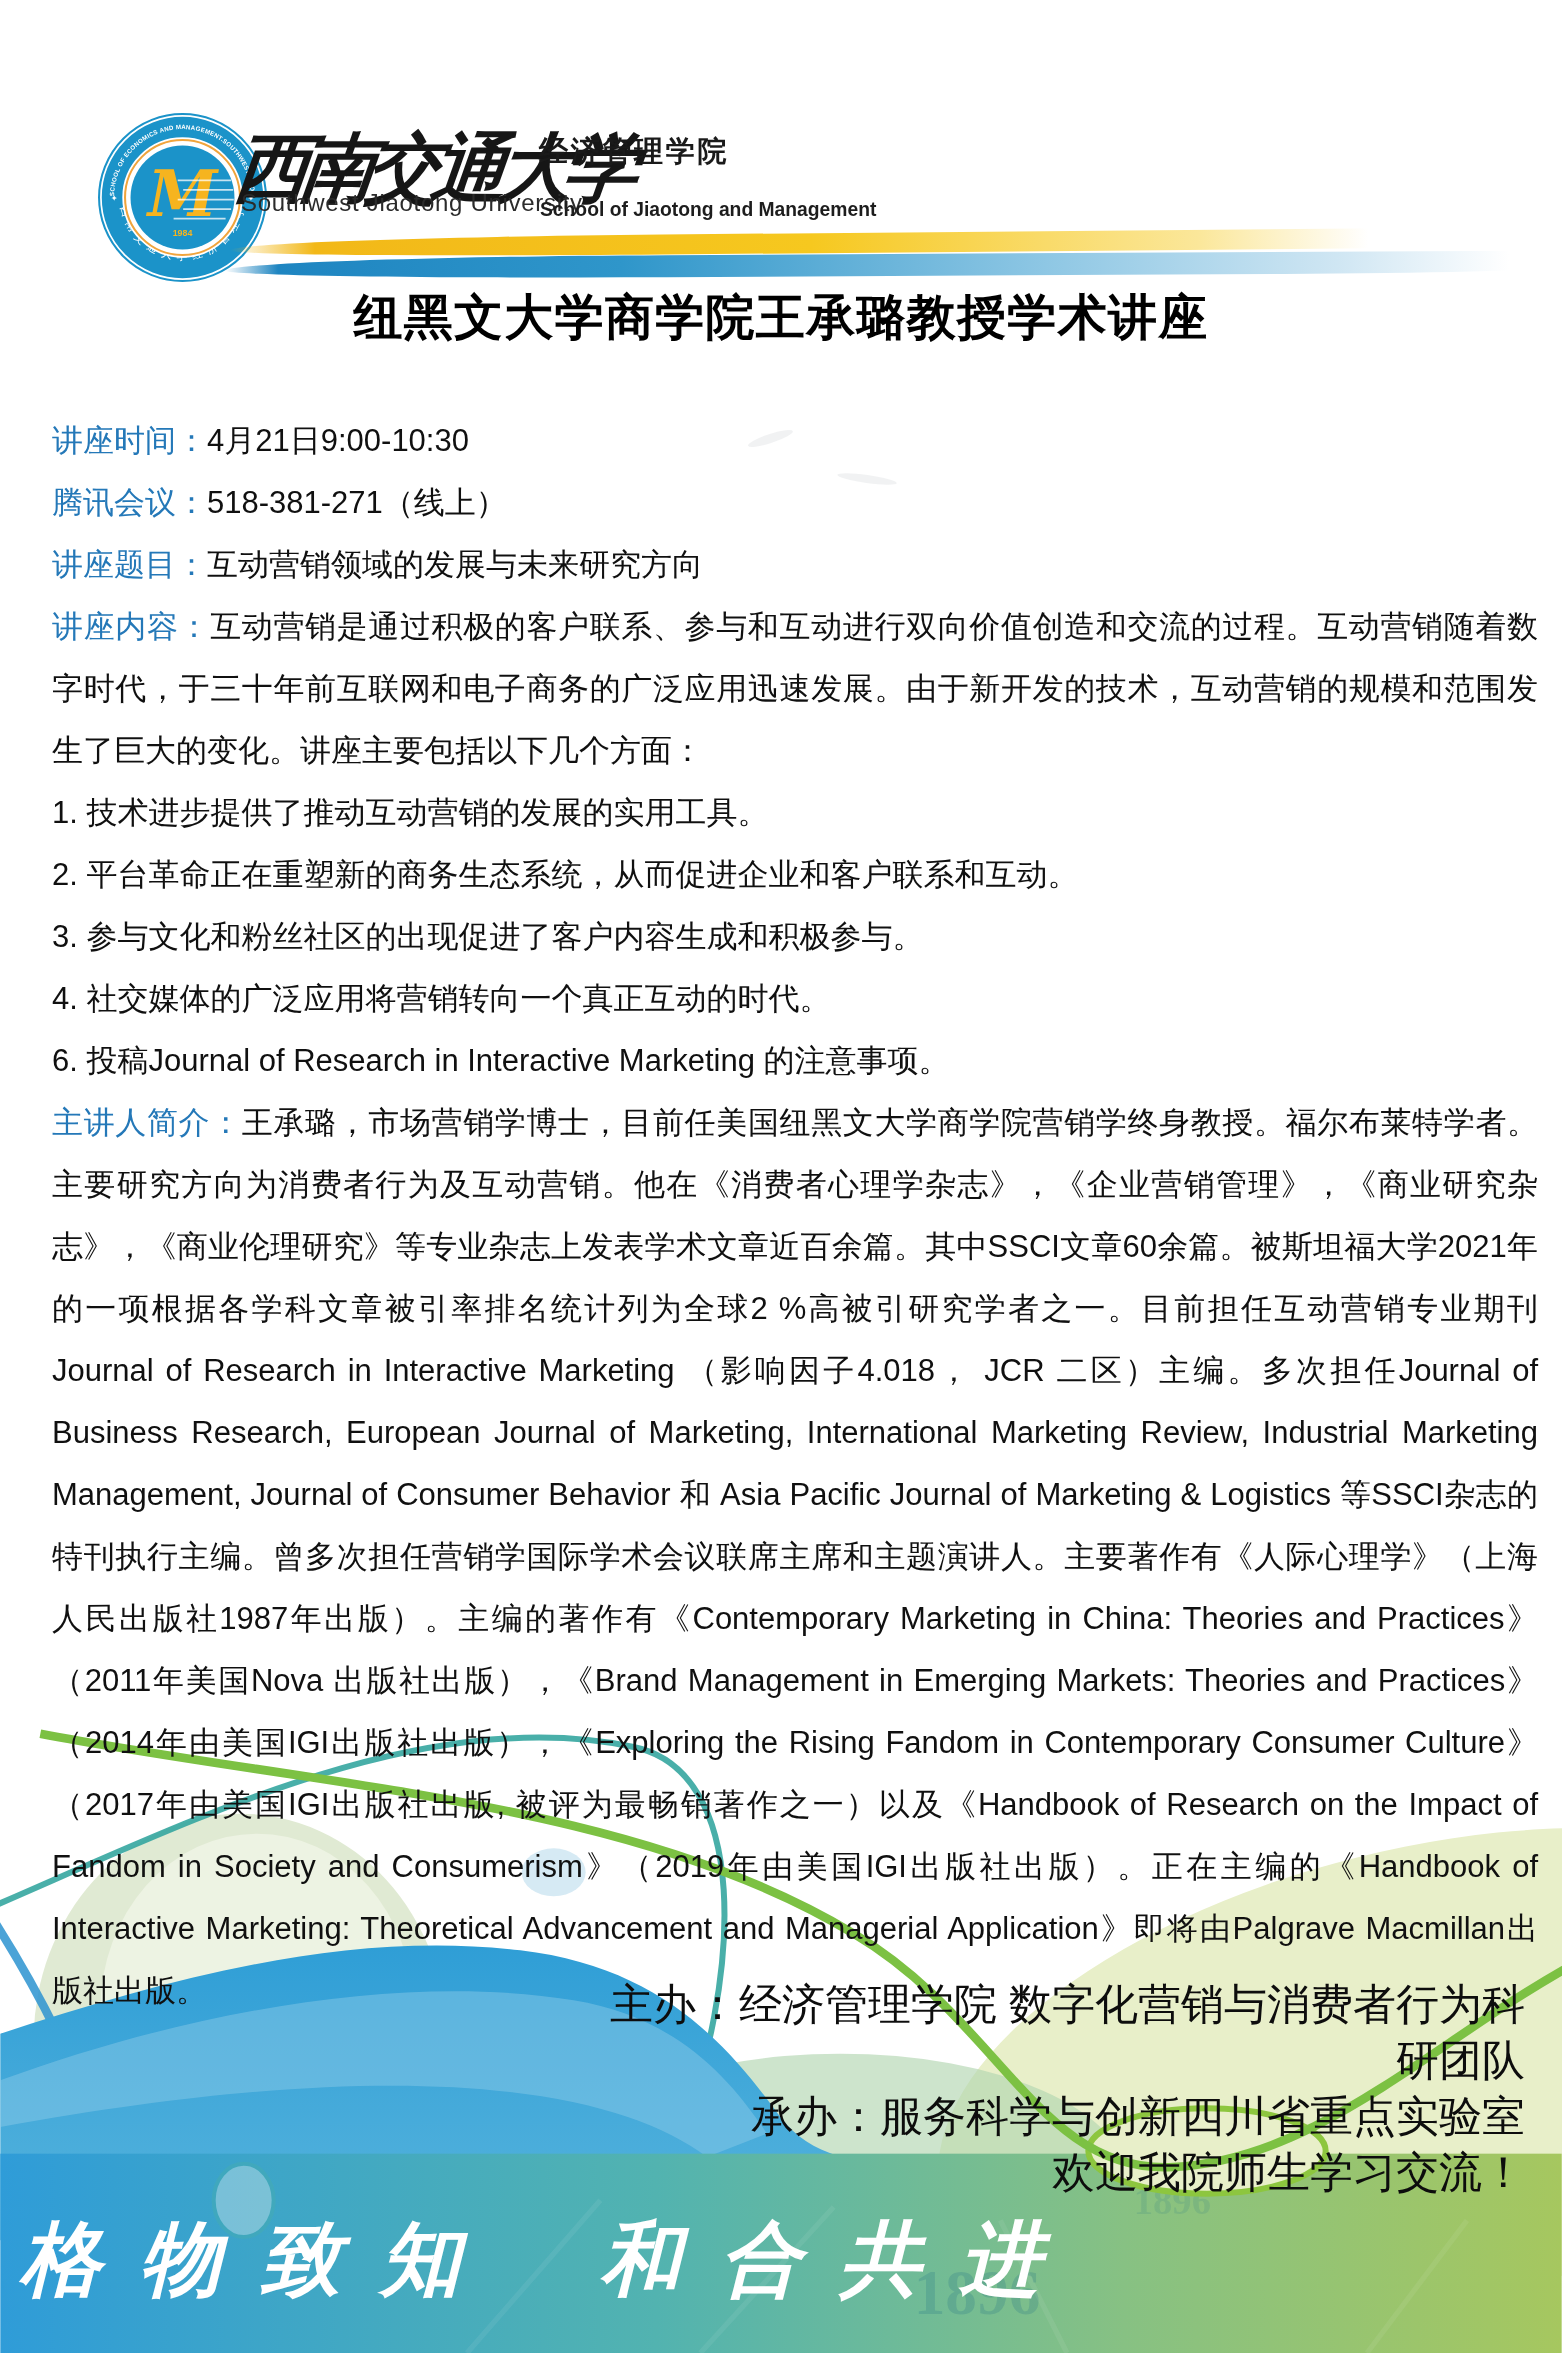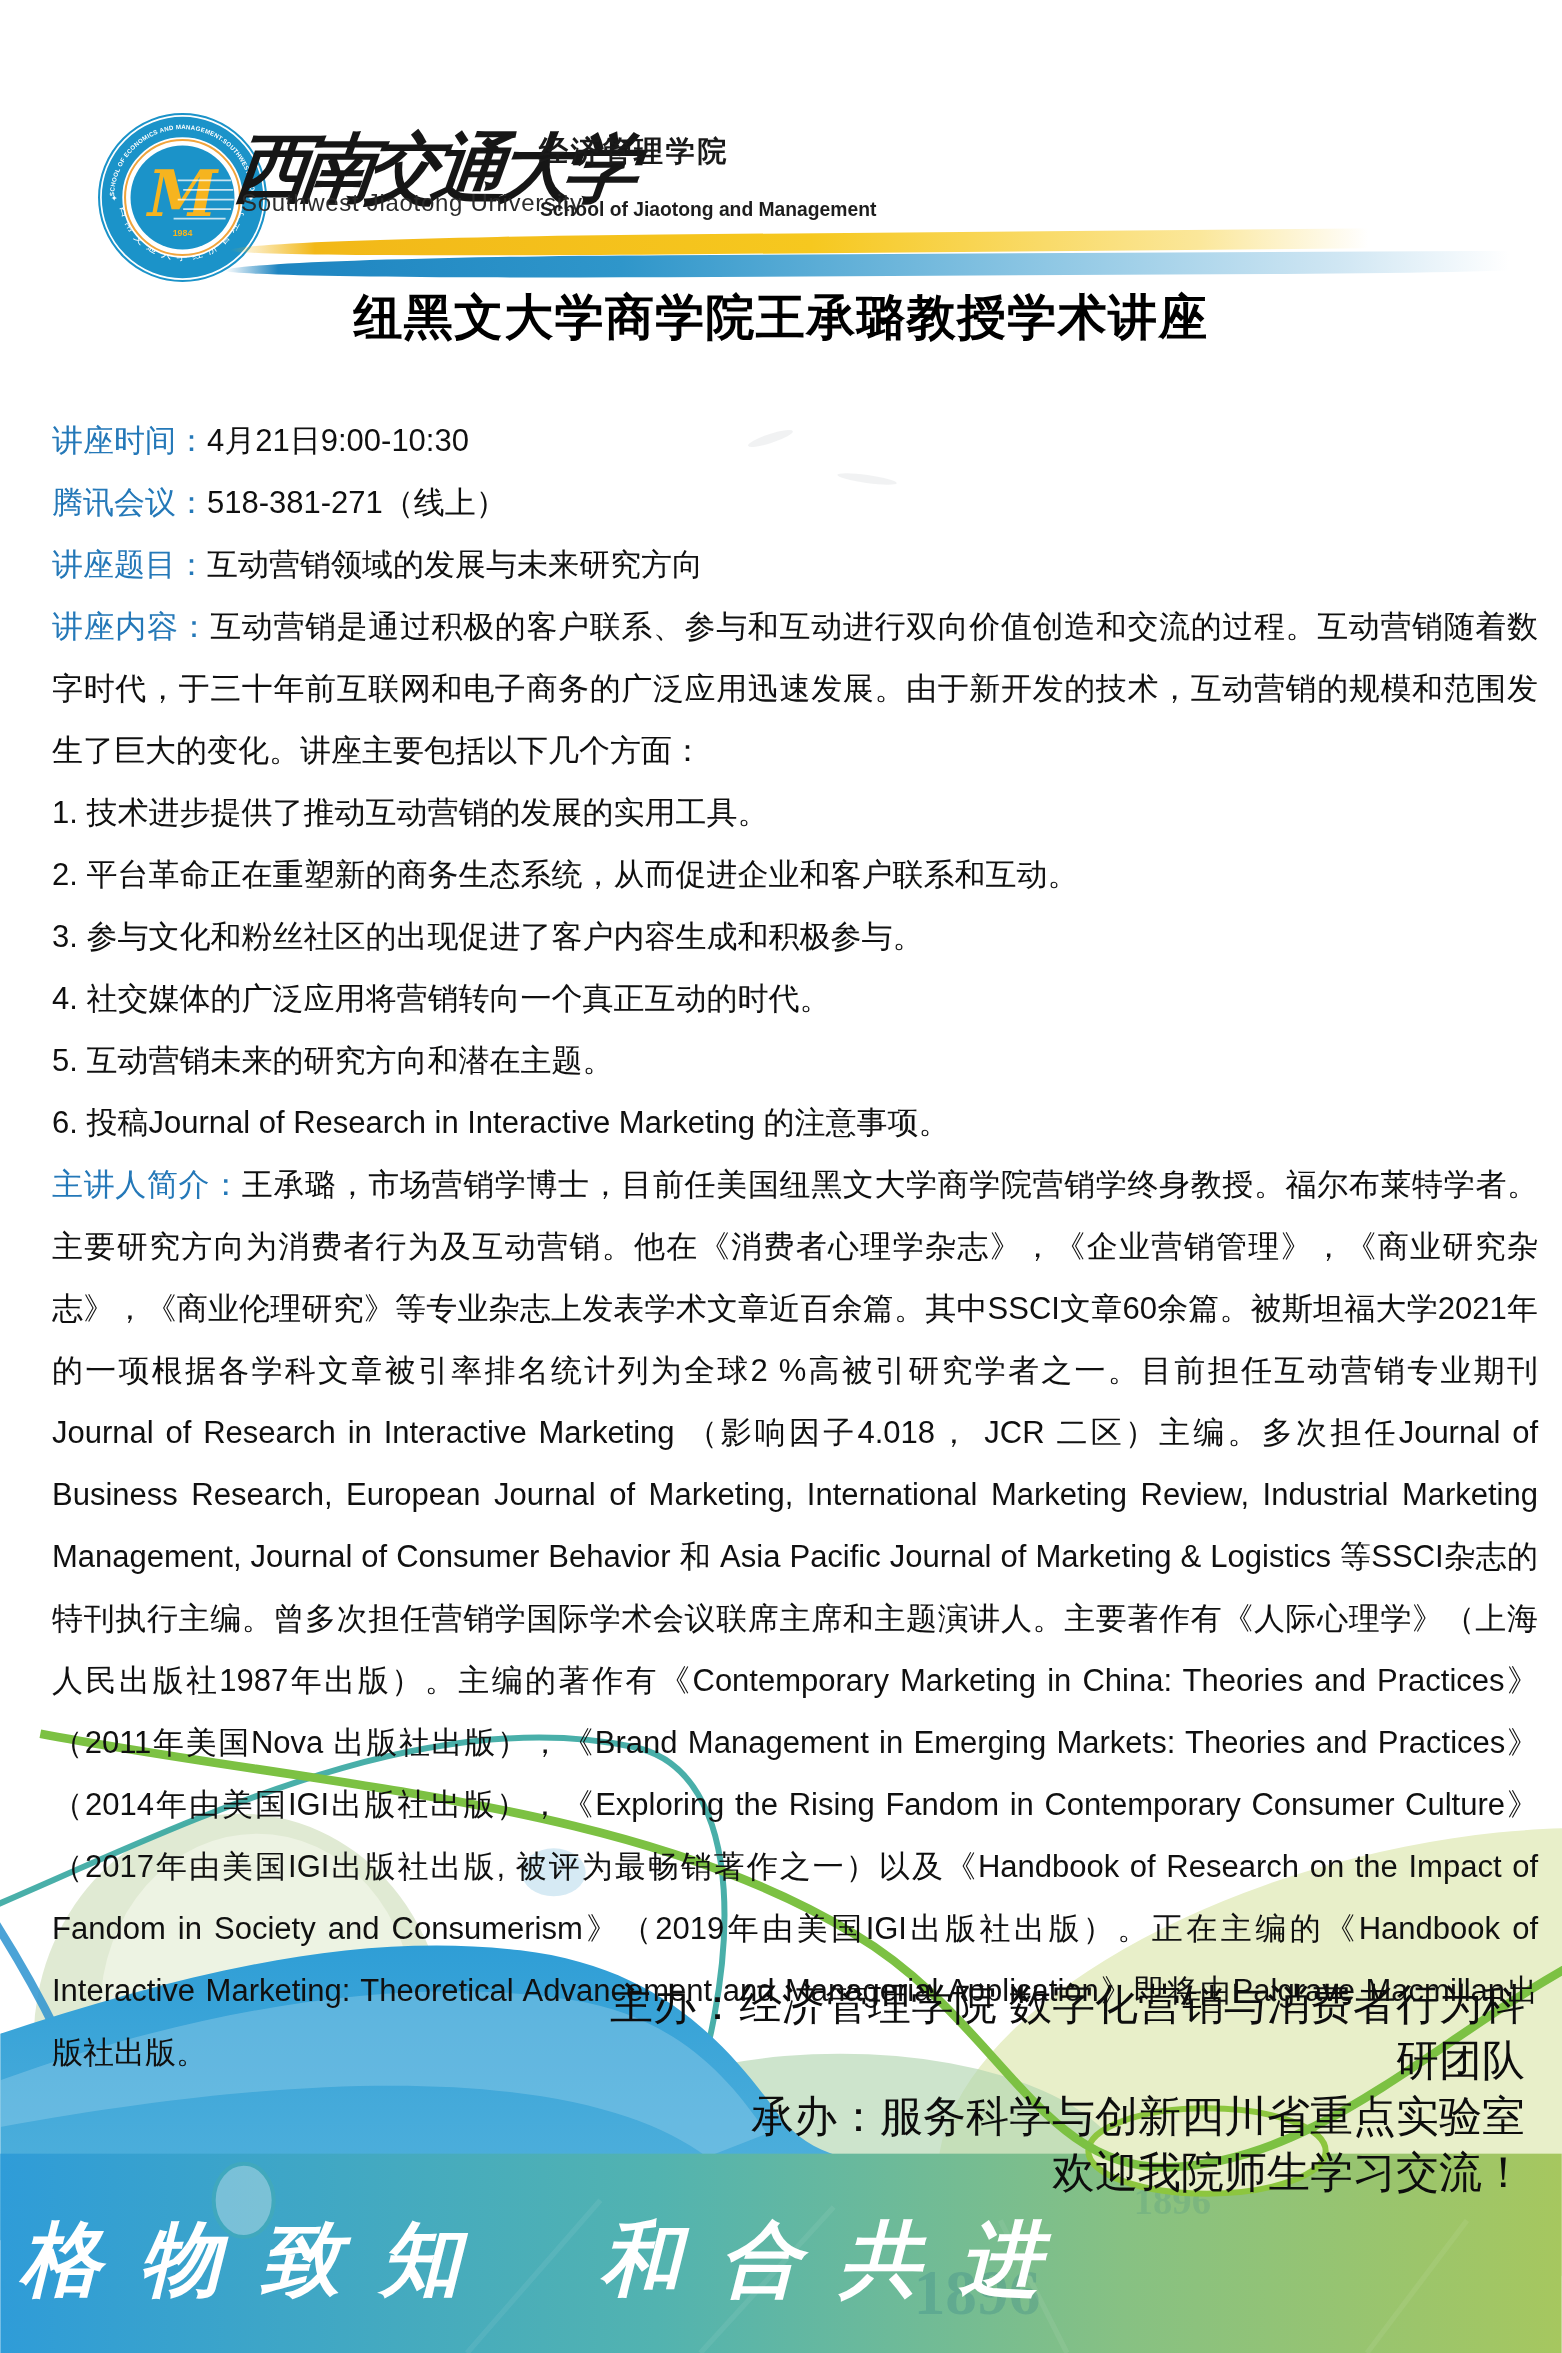--- a/index.html
+++ b/index.html
@@ -145,21 +145,20 @@
     <p>
       <span class="lbl">讲座题目：</span><span>互动营销领域的发展与未来研究方向</span>
     </p>
     <p>
       <span class="lbl">讲座内容：</span><span>互动营销是通过积极的客户联系、参与和互动进行双向价值创造和交流的过程。互动营销随着数字时代，于三十年前互联网和电子商务的广泛应用迅速发展。由于新开发的技术，互动营销的规模和范围发生了巨大的变化。讲座主要包括以下几个方面：</span>
     </p>
     <p>1. 技术进步提供了推动互动营销的发展的实用工具。</p>
     <p>2. 平台革命正在重塑新的商务生态系统，从而促进企业和客户联系和互动。</p>
     <p>3. 参与文化和粉丝社区的出现促进了客户内容生成和积极参与。</p>
     <p>4. 社交媒体的广泛应用将营销转向一个真正互动的时代。</p>
-    <p>5. 互动营销未来的研究方向和潜在主题。</p>
     <p>6. 投稿Journal of Research in Interactive Marketing 的注意事项。</p>
     <p>
       <span class="lbl">主讲人简介：</span><span>王承璐，市场营销学博士，目前任美国纽黑文大学商学院营销学终身教授。福尔布莱特学者。主要研究方向为消费者行为及互动营销。他在《消费者心理学杂志》，《企业营销管理》，《商业研究杂志》，《商业伦理研究》等专业杂志上发表学术文章近百余篇。其中SSCI文章60余篇。被斯坦福大学2021年的一项根据各学科文章被引率排名统计列为全球2 %高被引研究学者之一。目前担任互动营销专业期刊Journal of Research in Interactive Marketing （影响因子4.018， JCR 二区）主编。多次担任Journal of Business Research, European Journal of Marketing, International Marketing Review, Industrial Marketing Management, Journal of Consumer Behavior 和 Asia Pacific Journal of Marketing &amp; Logistics 等SSCI杂志的特刊执行主编。曾多次担任营销学国际学术会议联席主席和主题演讲人。主要著作有《人际心理学》（上海人民出版社1987年出版）。主编的著作有《Contemporary Marketing in China: Theories and Practices》（2011年美国Nova 出版社出版），《Brand Management in Emerging Markets: Theories and Practices》（2014年由美国IGI出版社出版），《Exploring the Rising Fandom in Contemporary Consumer Culture》（2017年由美国IGI出版社出版, 被评为最畅销著作之一）以及《Handbook of Research on the Impact of Fandom in Society and Consumerism》（2019年由美国IGI出版社出版）。正在主编的《Handbook of Interactive Marketing: Theoretical Advancement and Managerial Application》即将由Palgrave Macmillan出版社出版。</span>
     </p>
   </div>
 
   <div class="footer-block">
     <div>主办：经济管理学院 数字化营销与消费者行为科研团队</div>
     <div>承办：服务科学与创新四川省重点实验室</div>
     <div>欢迎我院师生学习交流！</div>

